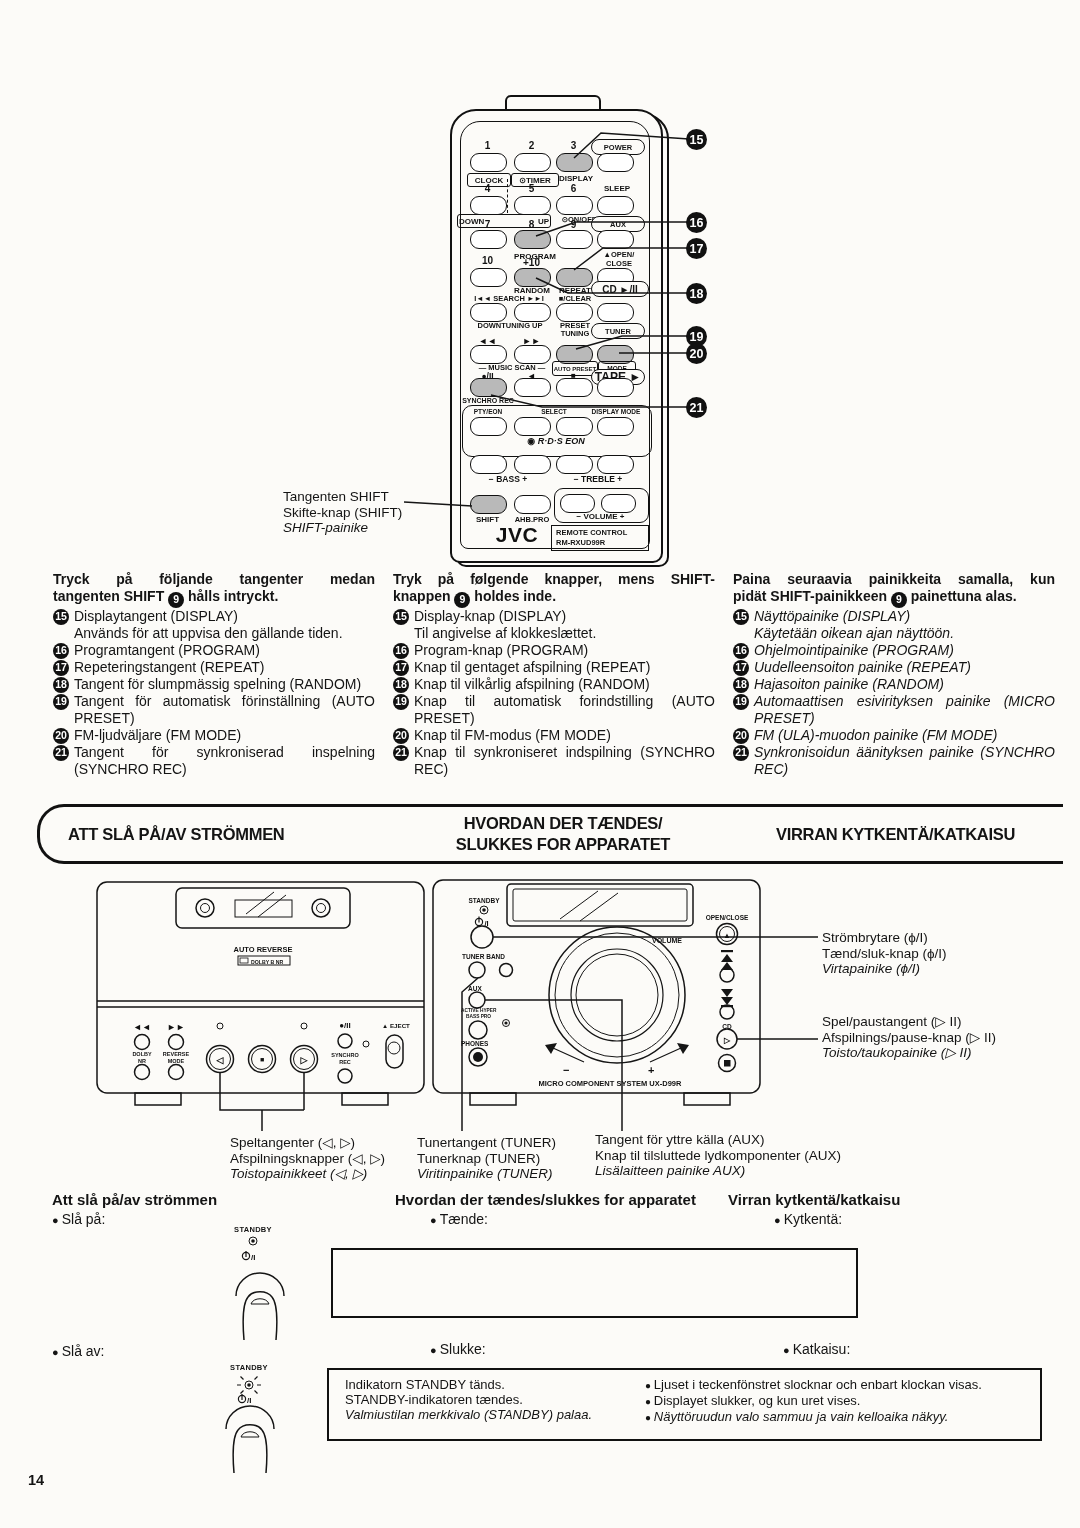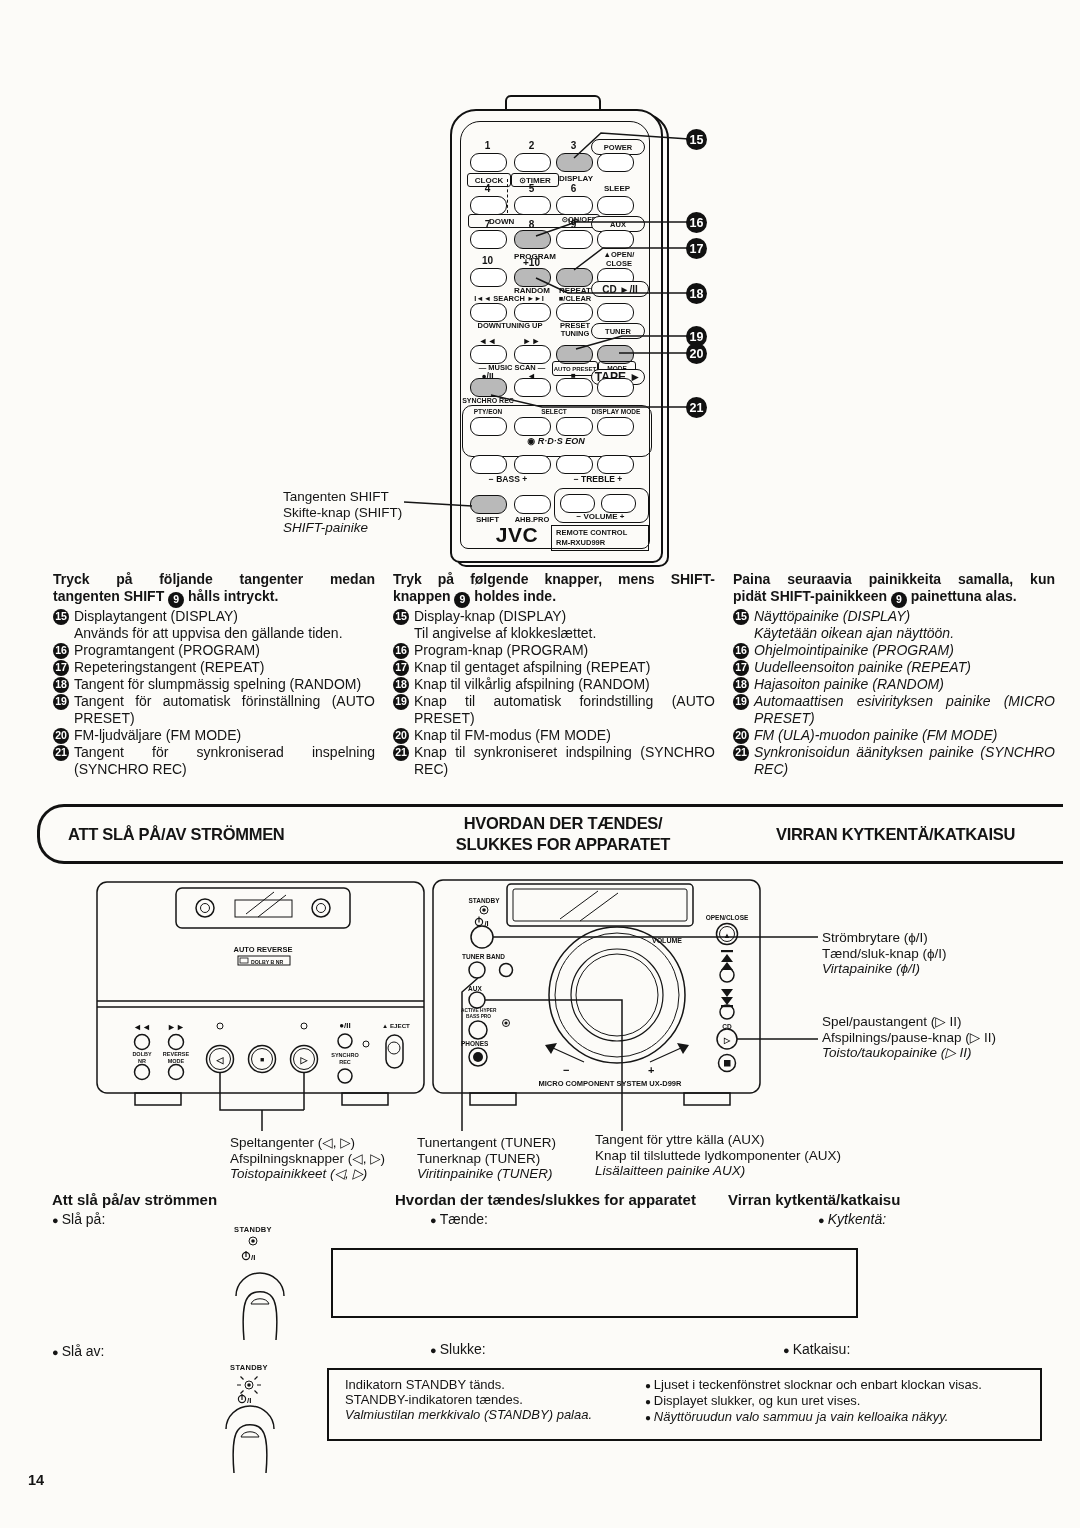--- a/index.html
+++ b/index.html
@@ -78,21 +78,21 @@
     <div class="rl" style="left:20px;top:88px;width:35px;font-size:10px">4</div>
     <div class="rl" style="left:64px;top:88px;width:35px;font-size:10px">5</div>
     <div class="rl" style="left:106px;top:88px;width:35px;font-size:10px">6</div>
     <div class="rl" style="left:147px;top:89px;width:40px;font-size:8px">SLEEP</div>
 
     <div class="rbtn" style="left:20px;top:101px"></div>
     <div class="rbtn" style="left:64px;top:101px"></div>
     <div class="rbtn" style="left:106px;top:101px"></div>
     <div class="rbtn" style="left:147px;top:101px"></div>
 
-    <div class="rlbox" style="left:18px;top:119px;width:90px;height:12px;font-size:8px;justify-content:space-between;padding:0 20px">
+    <div class="rlbox" style="left:7px;top:119px;width:90px;height:12px;font-size:8px;justify-content:space-between;padding:0 1px">
       <span>DOWN</span>
       <span>UP</span>
     </div>
     <div class="rl" style="left:106px;top:120px;width:46px;font-size:7.5px">⊙ON/OFF</div>
 
     <div class="rl" style="left:20px;top:124px;width:35px;font-size:10px">7</div>
     <div class="rl" style="left:64px;top:124px;width:35px;font-size:10px">8</div>
     <div class="rl" style="left:106px;top:124px;width:35px;font-size:10px">9</div>
     <div class="roval" style="left:141px;top:121px;width:52px;height:14px;font-size:7.5px">AUX</div>
 
@@ -497,21 +497,21 @@
     <div>Knap til tilsluttede lydkomponenter (AUX)</div>
     <div class="fi-l">Lisälaitteen painike AUX)</div>
   </div>
 
   <div class="bhead" style="left:52px;top:1191px">Att slå på/av strömmen</div>
   <div class="bhead" style="left:395px;top:1191px">Hvordan der tændes/slukkes for apparatet</div>
   <div class="bhead" style="left:728px;top:1191px">Virran kytkentä/katkaisu</div>
 
   <div class="blt" style="left:52px;top:1211px"><span>Slå på:</span></div>
   <div class="blt" style="left:430px;top:1211px"><span>Tænde:</span></div>
-  <div class="blt" style="left:818px;top:1211px;font-style:italic"><span>Kytkentä:</span></div>
+  <div class="blt" style="left:774px;top:1211px;"><span>Kytkentä:</span></div>
 
   <div class="t tiny" style="left:226px;top:1225px;width:54px">STANDBY</div>
   <div class="t tiny" style="left:222px;top:1363px;width:54px">STANDBY</div>
 
   <div class="box" style="left:331px;top:1248px;width:523px;height:66px"></div>
 
   <div class="blt" style="left:52px;top:1343px"><span>Slå av:</span></div>
   <div class="blt" style="left:430px;top:1341px"><span>Slukke:</span></div>
   <div class="blt" style="left:783px;top:1341px;"><span>Katkaisu:</span></div>
 

